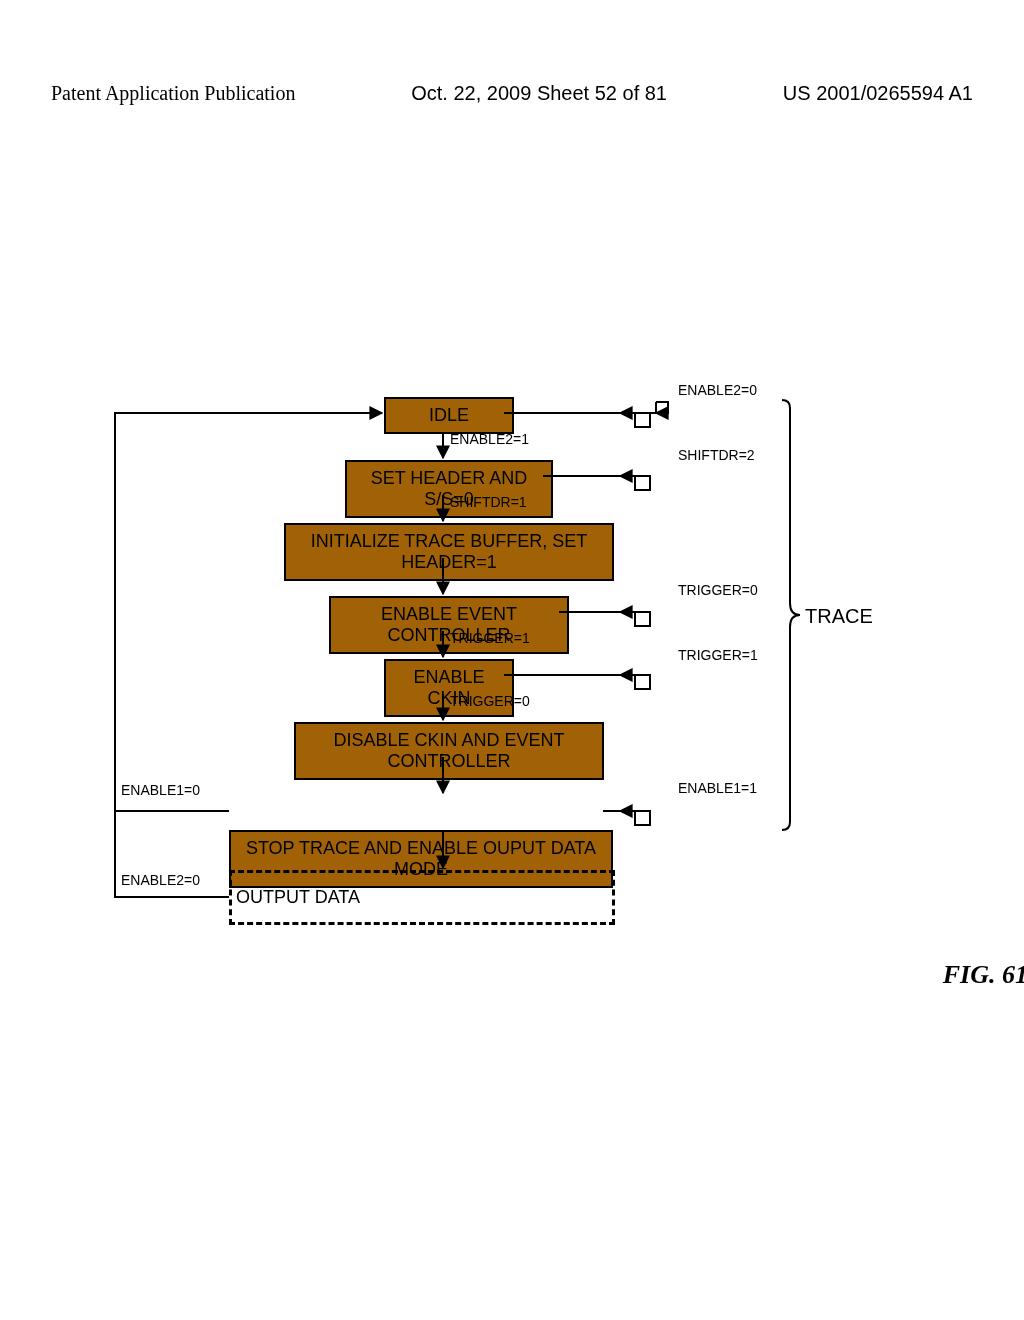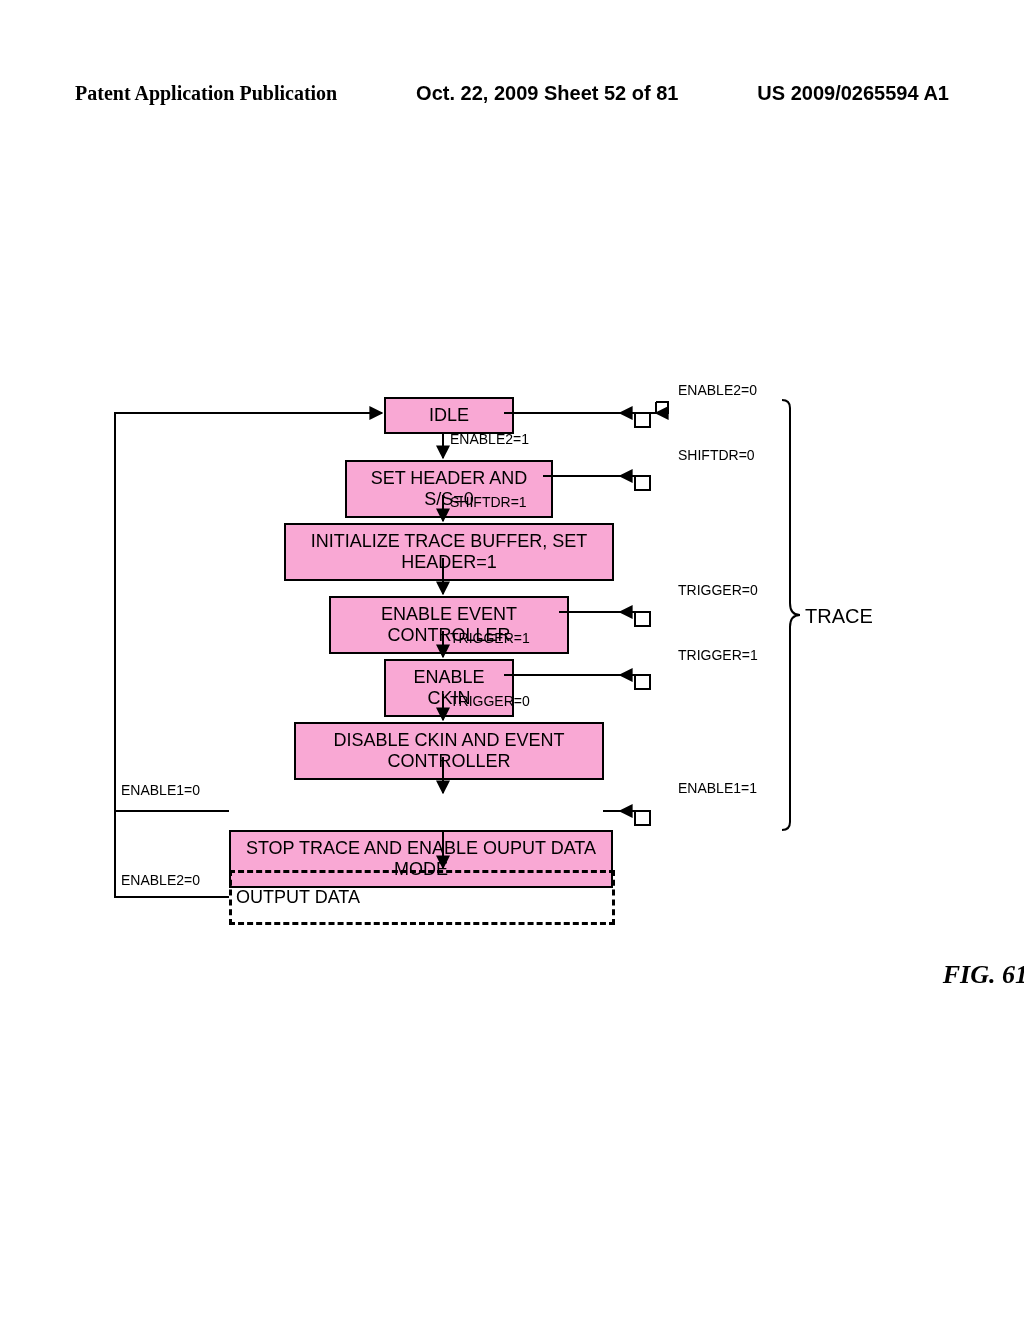--- a/index.html
+++ b/index.html
@@ -1,46 +1,46 @@
 <!DOCTYPE html>
 <html><head>
 <meta charset="utf-8">
 <style>
 body{margin:0;font-family:Arial,Helvetica,sans-serif;background:#fff;width:1024px;height:1320px;position:relative}
-.header{position:absolute;top:82px;left:0;width:100%;display:flex;justify-content:space-between;padding:0 75px;box-sizing:border-box;font-weight:bold;font-size:20px}
+.header{position:absolute;top:82px;left:0;width:100%;display:flex;justify-content:space-between;padding:0 51px;box-sizing:border-box;font-weight:normal;font-size:20px}
 .header-left{font-family:"Times New Roman",serif}
 .header-center{text-align:left}
 .figure-title{position:absolute;top:960px;left:4px;width:100%;text-align:right;font-family:Liberation Serif, serif;font-style:italic;font-weight:bold;font-size:26px}
-.state-box{position:absolute;border:2px solid #000;text-align:center;font-size:18px;padding:6px 4px;background:#f9a8d4}
+.state-box{position:absolute;border:2px solid #000;text-align:center;font-size:18px;padding:6px 4px;background:#a16207}
 .dashed-box{position:absolute;border:3px dashed #000;font-size:18px;padding:14px 4px}
 .label{position:absolute;font-size:14px}
 .trace-label{position:absolute;font-size:20px}
 svg{position:absolute;left:0;top:0;pointer-events:none}
 </style>
 </head>
 <body>
 
 <div class="header">
   <span class="header-left">Patent Application Publication</span>
   <span class="header-center">Oct. 22, 2009  Sheet 52 of 81</span>
-  <span>US 2009/0265594 A1</span>
+  <span>US 2001/0265594 A1</span>
 </div>
 
 <div class="state-box" style="left:384px;top:397px;width:118px">IDLE</div>
 <div class="state-box" style="left:345px;top:460px;width:196px">SET HEADER AND S/S=0</div>
 <div class="state-box" style="left:284px;top:523px;width:318px">INITIALIZE TRACE BUFFER, SET HEADER=1</div>
 <div class="state-box" style="left:329px;top:596px;width:228px">ENABLE EVENT CONTROLLER</div>
 <div class="state-box" style="left:384px;top:659px;width:118px">ENABLE CKIN</div>
 <div class="state-box" style="left:294px;top:722px;width:298px">DISABLE CKIN AND EVENT CONTROLLER</div>
 <div class="state-box" style="left:229px;top:830px;width:372px">STOP TRACE AND ENABLE OUPUT DATA MODE</div>
 <div class="dashed-box" style="left:229px;top:870px;width:372px">OUTPUT DATA</div>
 
 <div class="label" style="left:678px;top:382px">ENABLE2=0</div>
 <div class="label" style="left:450px;top:431px">ENABLE2=1</div>
-<div class="label" style="left:678px;top:447px">SHIFTDR=0</div>
+<div class="label" style="left:678px;top:447px">SHIFTDR=2</div>
 <div class="label" style="left:450px;top:494px">SHIFTDR=1</div>
 <div class="label" style="left:678px;top:582px">TRIGGER=0</div>
 <div class="label" style="left:450px;top:630px">TRIGGER=1</div>
 <div class="label" style="left:678px;top:647px">TRIGGER=1</div>
 <div class="label" style="left:450px;top:693px">TRIGGER=0</div>
 <div class="label" style="left:678px;top:780px">ENABLE1=1</div>
 <div class="label" style="left:121px;top:782px">ENABLE1=0</div>
 <div class="label" style="left:121px;top:872px">ENABLE2=0</div>
 <div class="trace-label" style="left:805px;top:605px">TRACE</div>
 

